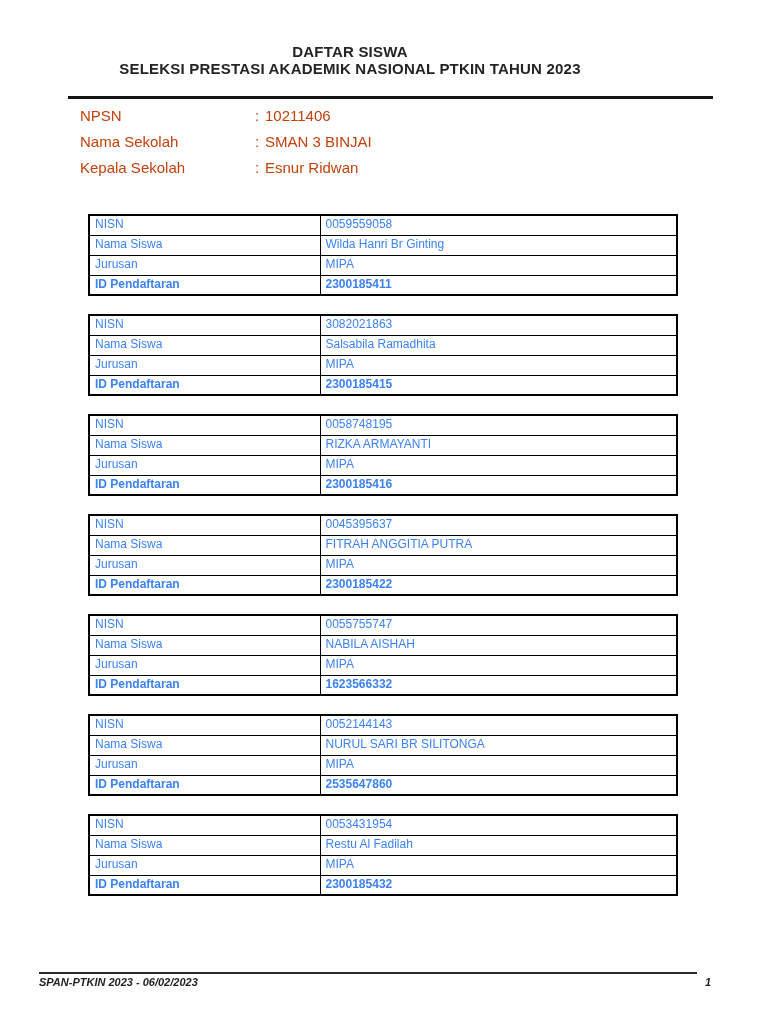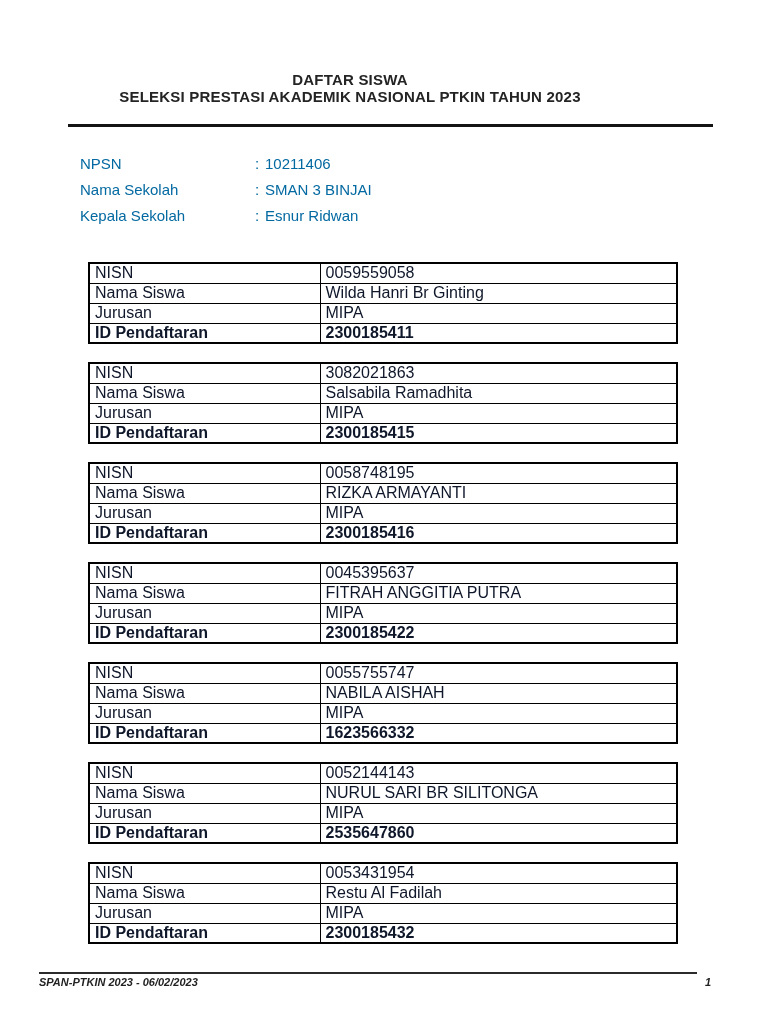--- a/index.html
+++ b/index.html
@@ -10,67 +10,67 @@
     position: relative;
     font-family: "Liberation Sans", sans-serif;
     color: #1f1f1f;
     overflow: hidden;
   }
   .page {
     width: 700px;
     height: 1024px;
     background: #ffffff;
     position: relative;
-    padding-top: 72px;
+    padding-top: 44px;
   }
   .doc-title, .doc-subtitle {
     text-align: center;
     font-weight: bold;
     font-size: 15px;
     line-height: 16px;
     color: #242424;
     letter-spacing: 0.2px;
   }
   .doc-subtitle { margin-top: 1px; }
   .header-rule {
     margin-top: 19px;
     margin-left: 68px;
     width: 645px;
     border-top: 3px solid #141414;
   }
   .info-block {
-    margin-top: 24px;
+    margin-top: 4px;
     margin-left: 80px;
     font-size: 15px;
-    color: #0369a1;
+    color: #c2410c;
   }
   .info-row {
     display: flex;
     line-height: 26px;
   }
   .info-label { width: 175px; }
   .info-sep { width: 10px; }
   .card-list {
     margin-top: 33px;
     margin-left: 88px;
   }
   table.student-card {
     border-collapse: collapse;
     table-layout: fixed;
     width: 590px;
     margin-bottom: 18px;
     border: 2px solid #000;
   }
   .student-card td {
     border: 1px solid #000;
-    font-size: 16px;
+    font-size: 12px;
     line-height: 17px;
     height: 20px;
     padding: 0 5px 1px 5px;
-    color: #0f172a;
+    color: #3b82f6;
     overflow: hidden;
     white-space: nowrap;
   }
   .student-card td.label-col { width: 231px; }
   .student-card tr.bold-row td { font-weight: bold; }
   .footer {
     position: absolute;
     left: 39px;
     top: 972px;
     width: 672px;

